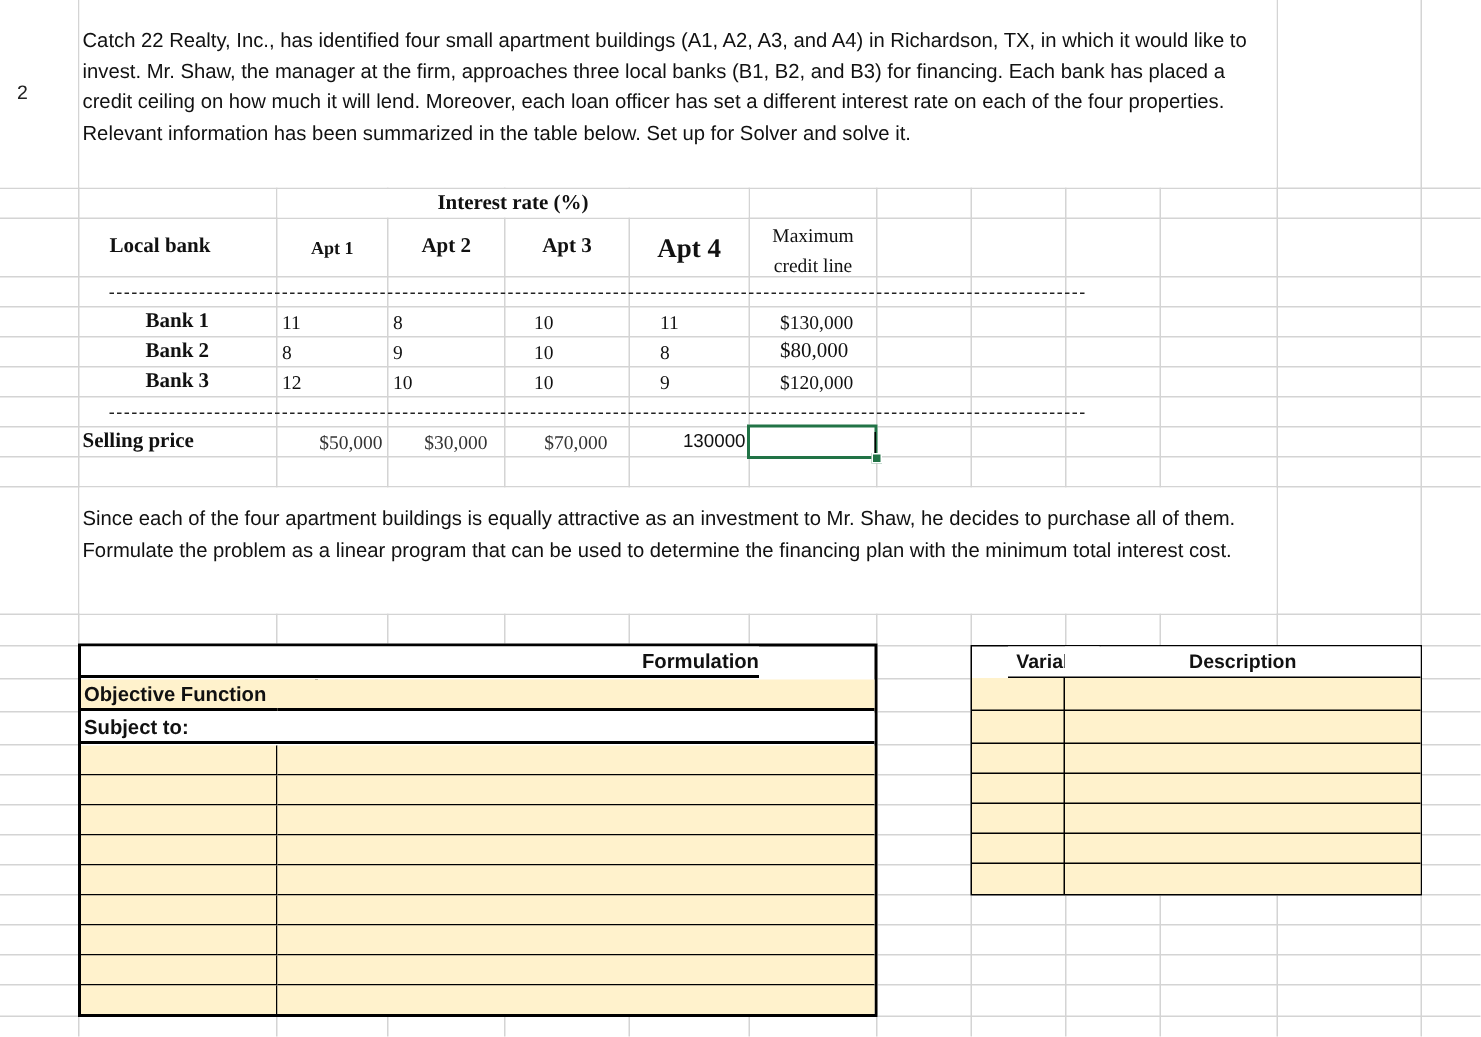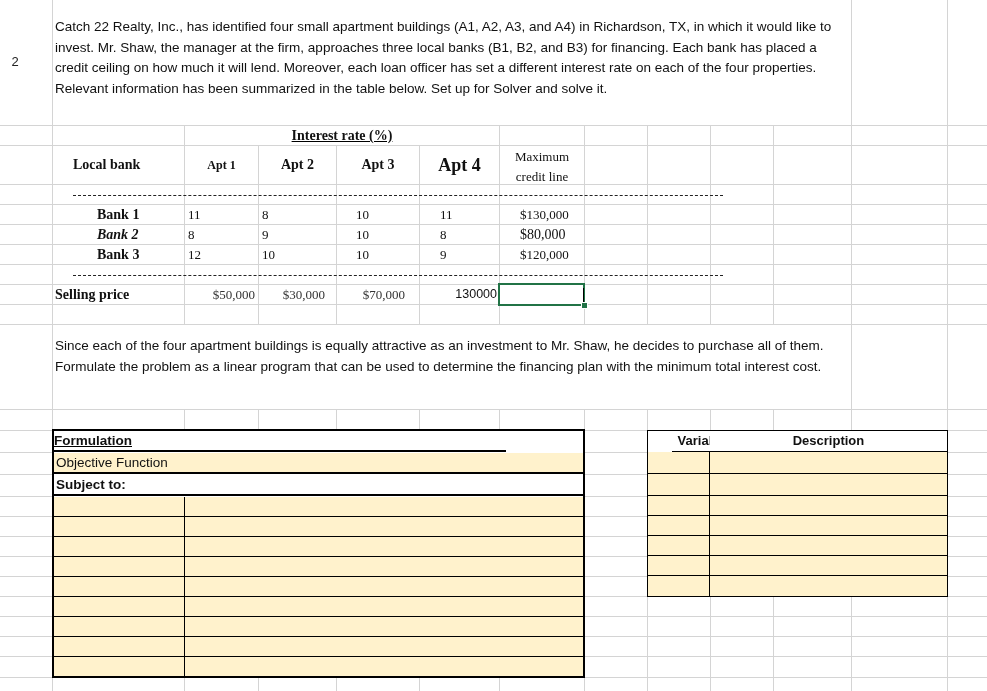--- a/index.html
+++ b/index.html
@@ -60,21 +60,21 @@
 <div class="grid-h" style="top:656px"></div>
 <div class="grid-h" style="top:677px"></div>
 
 <div class="abs white" style="left:53px; top:0; width:798px; height:125px;">
   <div class="calibri para" style="position:absolute; left:2px; top:17px; width:792px;">Catch 22 Realty, Inc., has identified four small apartment buildings (A1, A2, A3, and A4) in Richardson, TX, in which it would like to invest. Mr. Shaw, the manager at the firm, approaches three local banks (B1, B2, and B3) for financing. Each bank has placed a credit ceiling on how much it will lend. Moreover, each loan officer has set a different interest rate on each of the four properties. Relevant information has been summarized in the table below.  Set up for Solver and solve it.</div>
 </div>
 <div class="abs white" style="left:0; top:0; width:52px; height:125px;">
   <div class="rowhdr" style="position:absolute; left:0; width:30px; top:54px;">2</div>
 </div>
 
-<div class="abs white" style="left:185px; top:126px; width:314px; height:19px;text-decoration:underline;">
+<div class="abs white" style="left:185px; top:126px; width:314px; height:19px;">
   <div class="serif b" style="text-align:center; font-size:14px; line-height:19px;">Interest rate (%)</div>
 </div>
 
 <div class="abs serif b" style="left:53px; top:146px; width:131px; height:38px; font-size:14px; line-height:38px; padding-left:20px;">Local bank</div>
 <div class="abs serif b" style="left:185px; top:146px; width:73px; height:38px; font-size:12px; line-height:38px; text-align:center;">Apt 1</div>
 <div class="abs serif b" style="left:259px; top:146px; width:77px; height:38px; font-size:14px; line-height:38px; text-align:center;">Apt 2</div>
 <div class="abs serif b" style="left:337px; top:146px; width:82px; height:38px; font-size:14px; line-height:38px; text-align:center;">Apt 3</div>
 <div class="abs serif b" style="left:420px; top:146px; width:79px; height:38px; font-size:18px; line-height:38px; text-align:center;">Apt 4</div>
 <div class="abs serif" style="left:500px; top:146px; width:84px; height:38px; font-size:13px; text-align:center;">
   <div style="line-height:20px; margin-top:1px;">Maximum</div>
@@ -84,21 +84,21 @@
 <div class="dash" style="left:73px; top:195px; width:650px;"></div>
 <div class="dash" style="left:73px; top:275px; width:650px;"></div>
 
 <div class="abs serif b" style="left:53px; top:205px; width:131px; height:19px; font-size:14px; line-height:19px; padding-left:44px;">Bank 1</div>
 <div class="abs serif" style="left:188px; top:205px; width:70px; height:19px; font-size:13px; line-height:19px;">11</div>
 <div class="abs serif" style="left:262px; top:205px; width:74px; height:19px; font-size:13px; line-height:19px;">8</div>
 <div class="abs serif" style="left:356px; top:205px; width:63px; height:19px; font-size:13px; line-height:19px;">10</div>
 <div class="abs serif" style="left:440px; top:205px; width:59px; height:19px; font-size:13px; line-height:19px;">11</div>
 <div class="abs serif" style="left:520px; top:205px; width:64px; height:19px; font-size:13px; line-height:19px;">$130,000</div>
 
-<div class="abs serif b" style="left:53px; top:225px; width:131px; height:19px; font-size:14px; line-height:19px; padding-left:44px;font-style:italic;">Bank 2</div>
+<div class="abs serif b" style="left:53px; top:225px; width:131px; height:19px; font-size:14px; line-height:19px; padding-left:44px;">Bank 2</div>
 <div class="abs serif" style="left:188px; top:225px; width:70px; height:19px; font-size:13px; line-height:19px;">8</div>
 <div class="abs serif" style="left:262px; top:225px; width:74px; height:19px; font-size:13px; line-height:19px;">9</div>
 <div class="abs serif" style="left:356px; top:225px; width:63px; height:19px; font-size:13px; line-height:19px;">10</div>
 <div class="abs serif" style="left:440px; top:225px; width:59px; height:19px; font-size:13px; line-height:19px;">8</div>
 <div class="abs serif" style="left:520px; top:225px; width:64px; height:19px; font-size:14px; line-height:19px;">$80,000</div>
 
 <div class="abs serif b" style="left:53px; top:245px; width:131px; height:19px; font-size:14px; line-height:19px; padding-left:44px;">Bank 3</div>
 <div class="abs serif" style="left:188px; top:245px; width:70px; height:19px; font-size:13px; line-height:19px;">12</div>
 <div class="abs serif" style="left:262px; top:245px; width:74px; height:19px; font-size:13px; line-height:19px;">10</div>
 <div class="abs serif" style="left:356px; top:245px; width:63px; height:19px; font-size:13px; line-height:19px;">10</div>
@@ -114,24 +114,24 @@
 <div class="sel white" style="left:498px; top:283px; width:87px; height:23px;">
   <div style="position:absolute; left:83px; top:3px; width:1px; height:14px; background:#000;"></div>
 </div>
 <div class="sel-handle" style="left:581px; top:302px;"></div>
 
 <div class="abs white" style="left:53px; top:325px; width:798px; height:84px;">
   <div class="calibri para" style="position:absolute; left:2px; top:11px; width:790px;">Since each of the four apartment buildings is equally attractive as an investment to Mr. Shaw, he decides to purchase all of them. Formulate the problem as a linear program that can be used to determine the financing plan with the minimum total interest cost.</div>
 </div>
 
 <div class="abs white" style="left:52px; top:429px; width:533px; height:249px; border:2px solid #000;"></div>
-<div class="tblcell white" style="left:54px; top:431px; width:452px; height:21px; border-bottom:2px solid #000; text-align:left;text-decoration:underline;">
+<div class="tblcell white" style="left:54px; top:431px; width:452px; height:21px; border-bottom:2px solid #000; text-align:right;">
   <span class="calibri b" style="line-height:20px; font-size:13.5px;">Formulation</span>
 </div>
-<div class="tblcell gold" style="left:54px; top:453px; width:158px; height:21px; border-right:2px solid #000; border-bottom:2px solid #000; padding-left:2px;">
+<div class="tblcell gold" style="left:54px; top:453px; width:158px; height:21px; border-right:2px solid #000; border-bottom:2px solid #000; padding-left:2px;font-weight:bold;">
   <span class="calibri" style="line-height:20px; font-size:13.5px;">Objective Function</span>
 </div>
 <div class="tblcell gold" style="left:185px; top:453px; width:398px; height:21px; border-bottom:2px solid #000;"></div>
 <div class="tblcell white" style="left:54px; top:475px; width:529px; height:21px; border-bottom:2px solid #000; padding-left:2px;">
   <span class="calibri b" style="line-height:20px; font-size:13.5px;">Subject to:</span>
 </div>
 
 <div class="tblcell gold" style="left:54px; top:497px; width:131px; height:20px; border-right:1px solid #000; border-bottom:1px solid #000;"></div>
 <div class="tblcell gold" style="left:185px; top:497px; width:398px; height:20px; border-bottom:1px solid #000;"></div>
 <div class="tblcell gold" style="left:54px; top:517px; width:131px; height:20px; border-right:1px solid #000; border-bottom:1px solid #000;"></div>

